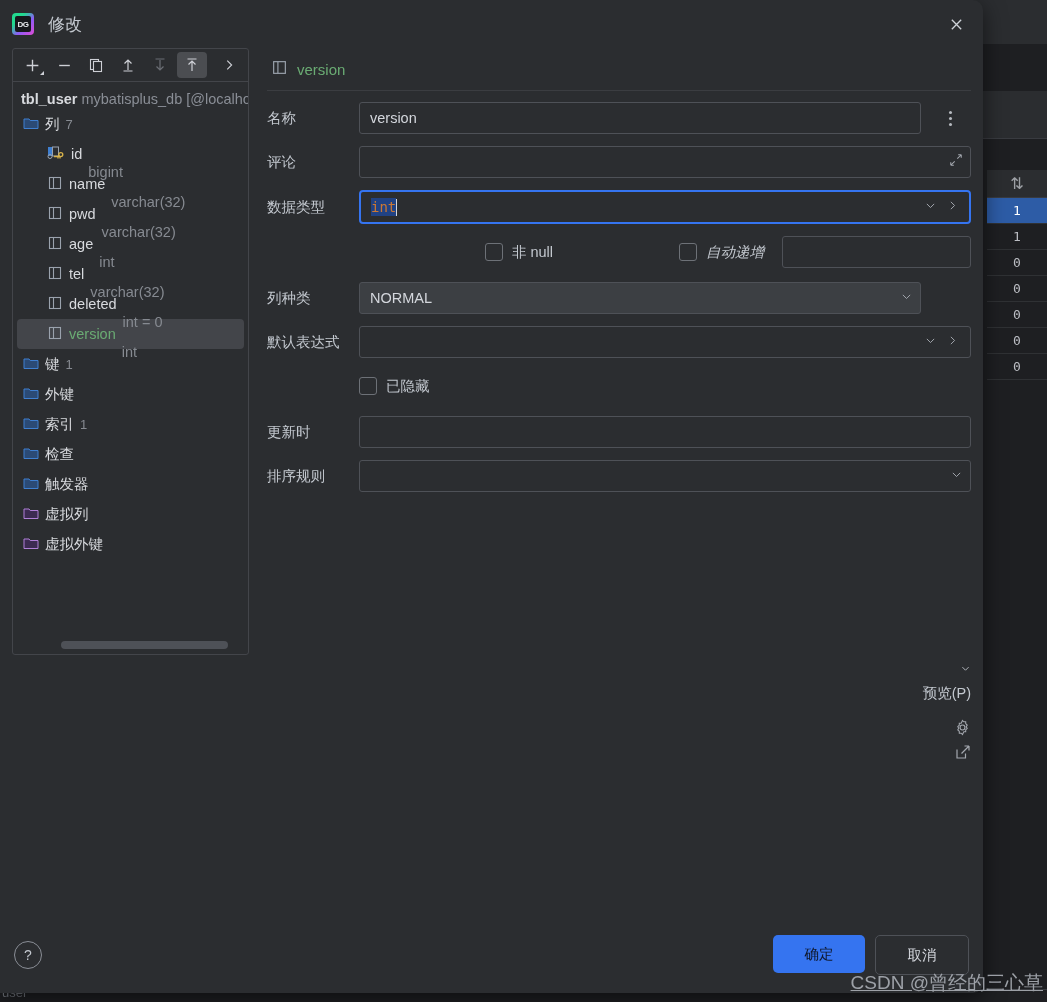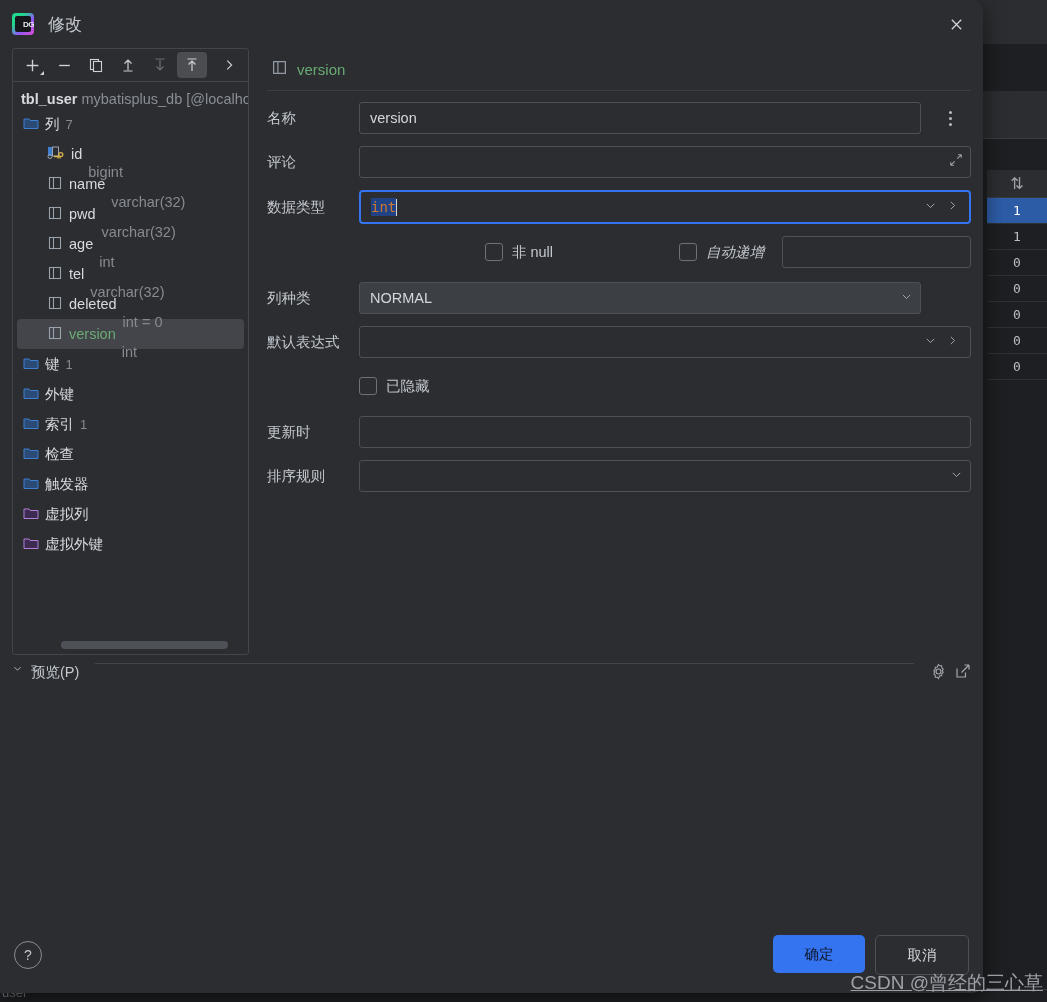--- a/index.html
+++ b/index.html
@@ -43,21 +43,21 @@
     box-shadow: 0 6px 22px rgba(0,0,0,.55);
     overflow: hidden;
   }
   .titlebar {
     height: 48px; display: flex; align-items: center; padding: 0 6px 0 12px;
     position: relative;
   }
   .dg-logo {
     width: 22px; height: 22px; border-radius: 4px; flex: none;
     background: linear-gradient(135deg, #22d88f 0%, #22d88f 30%, #8b5cf6 60%, #e24bd4 100%);
-    display: flex; align-items: center; justify-content: flex-end;
+    display: flex; align-items: center; justify-content: center;
     position: relative;
   }
   .dg-logo::after {
     content: ""; position: absolute; left: 3px; top: 3px; right: 3px; bottom: 3px;
     background: #17181c; border-radius: 2px;
   }
   .dg-logo span {
     position: relative; z-index: 2; color: #e8eaed; font-size: 8px; font-weight: bold;
     letter-spacing: -.5px;
   }
@@ -157,21 +157,21 @@
 
   .checkrow { display: flex; align-items: center; margin-bottom: 14px; height: 32px; }
   .cbx {
     width: 16px; height: 16px; border: 1px solid #6d7177; border-radius: 3px;
     background: #2b2d30; flex: none; cursor: pointer;
   }
   .cbx-label { color: #c3c8cf; font-size: 14.5px; margin-left: 9px; }
 
   
   .preview-wrap { padding: 0 12px; }
-  .preview-head { display: flex; align-items: flex-start; gap: 8px; height: 30px; }
+  .preview-head { display: flex; align-items: flex-end; gap: 8px; height: 30px; flex-direction: column; }
   .pv-caret { color: #b2b6bc; font-size: 11px; }
   .pv-title { color: #c3c8cf; font-size: 14.5px; }
   .pv-line { flex: 1; height: 1px; background: #43454a; margin: 0 8px; }
   .pv-icon { color: #a4a8af; cursor: pointer; display: flex; align-items: center; }
   .sql-box {
     height: 215px; border: 1px solid #43454a; border-radius: 3px;
     background: #2b2d30; padding: 10px 14px; box-sizing: border-box;
     font-family: "DejaVu Sans Mono", monospace; font-size: 14.5px; line-height: 28px;
     white-space: pre; overflow: hidden;
   }

